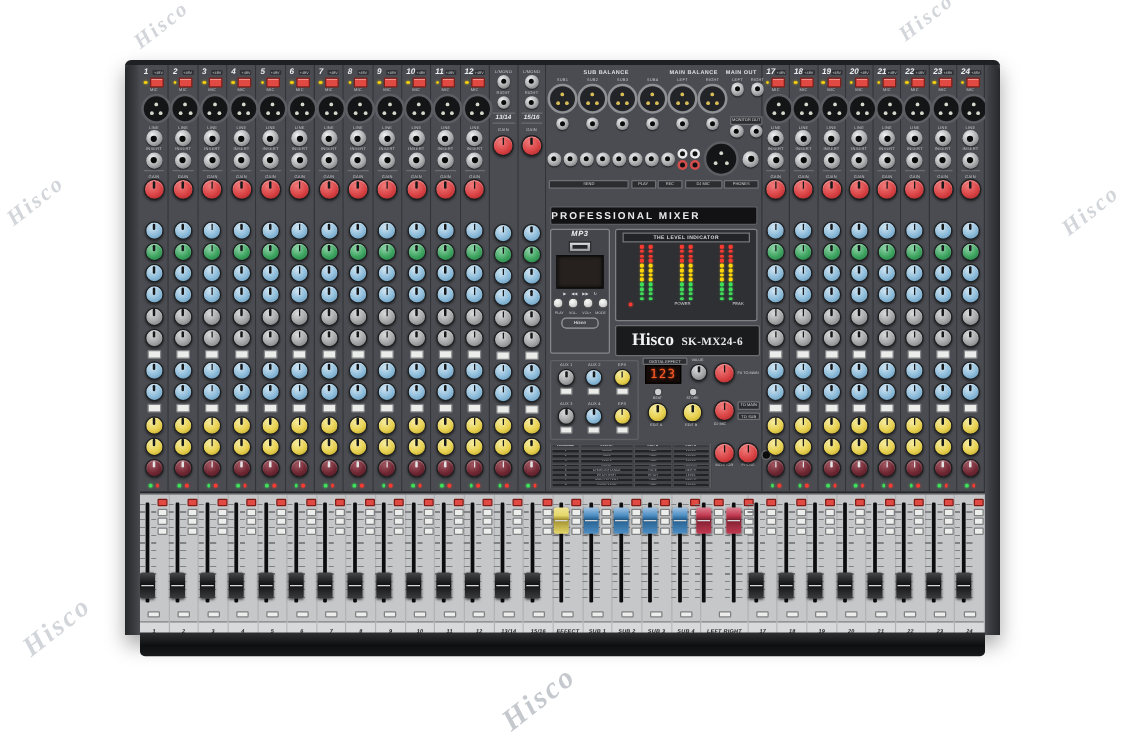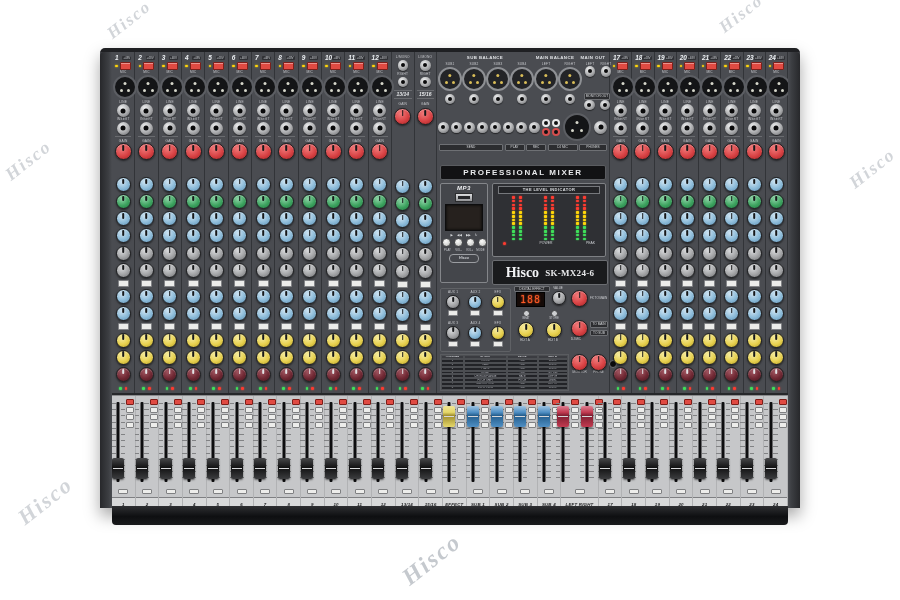--- a/index.html
+++ b/index.html
@@ -104,21 +104,21 @@
   .mo-bar{width:30px;margin-left:2px}
   .low-row{display:flex;align-items:center;padding:2px 1px 0;gap:1.5px}
   .sendjacks{display:flex;gap:2.5px}
   .rcagrid{display:grid;grid-template-columns:auto auto;gap:1.5px;margin:0 1px}
   .bar-row{display:flex;gap:1.5px;padding:2px 2px 0}
   .bar-label{background:#2c2d30;border:1px solid #6e7074;border-radius:1px;color:#d6d8db;
     font-size:3.2px;line-height:4.6px;text-align:center;white-space:nowrap;overflow:hidden}
 
   .pm-bar{position:absolute;left:3px;top:113px;width:164px;height:13px;background:#121214;
     border:1px solid #5a5c60;border-radius:2px;color:#e9eaec;font-size:8px;font-weight:bold;
-    letter-spacing:1.6px;text-align:center;line-height:13px}
+    letter-spacing:1.6px;text-align:left;line-height:13px}
 
   .mp3{position:absolute;left:3px;top:131px;width:48px;height:100px;border:1px solid #84868a;
     border-radius:2px;background:#44464b;box-sizing:border-box;padding-top:1px}
   .mp3-title{font-size:6px;font-weight:bold;font-style:italic;color:#f0f1f3;text-align:center;letter-spacing:.5px}
   .usb-port{width:16px;height:7px;margin:2px auto 1px;background:linear-gradient(#dcdddf,#95969九);background:linear-gradient(#dcdddf,#959699);border:1px solid #2c2d2f;position:relative}
   .usb-port::after{content:"";position:absolute;left:2px;right:2px;top:2px;height:2.5px;background:#26272a}
   .mp3-screen{width:36px;height:25px;margin:2px auto;background:#26211e;border:1px solid #0d0d0e;box-shadow:inset 0 0 3px #000}
   .mp3-icons{display:flex;justify-content:center;gap:4px;font-size:3.2px;color:#d8dadd;line-height:4px}
   .mp3-btns{display:flex;justify-content:center;gap:3px;margin-top:1px}
   .mp3-btn{width:7px;height:7px;border-radius:50%;background:radial-gradient(circle at 40% 32%,#fbfbfa,#d4d5d3 60%,#a2a3a1);border:1px solid #4b4c4e}
@@ -1104,21 +1104,21 @@
               </div>
               <div class="aux-cell">
                 <div class="micro ctr">EFX</div>
                 <div class="knob k-yellow"></div>
                 <span class="btn-sm"></span>
               </div>
             </div>
 
           <div class="fx">
             <div class="fx-title">DIGITAL EFFECT</div>
-            <div class="fx-display">188</div>
+            <div class="fx-display">123</div>
             <div class="fx-vlabel">VALUE</div>
             <div class="fx-vknob">
                 <div class="knob k-gray"></div>
               </div>
             <div class="fx-rbtn fx-b1"></div>
             <div class="fx-rbtn fx-b2"></div>
             <div class="fx-bl1">BEAT</div>
             <div class="fx-bl2">STORE</div>
             <div class="fx-ka">
                 <div class="knob k-yellow"></div>

